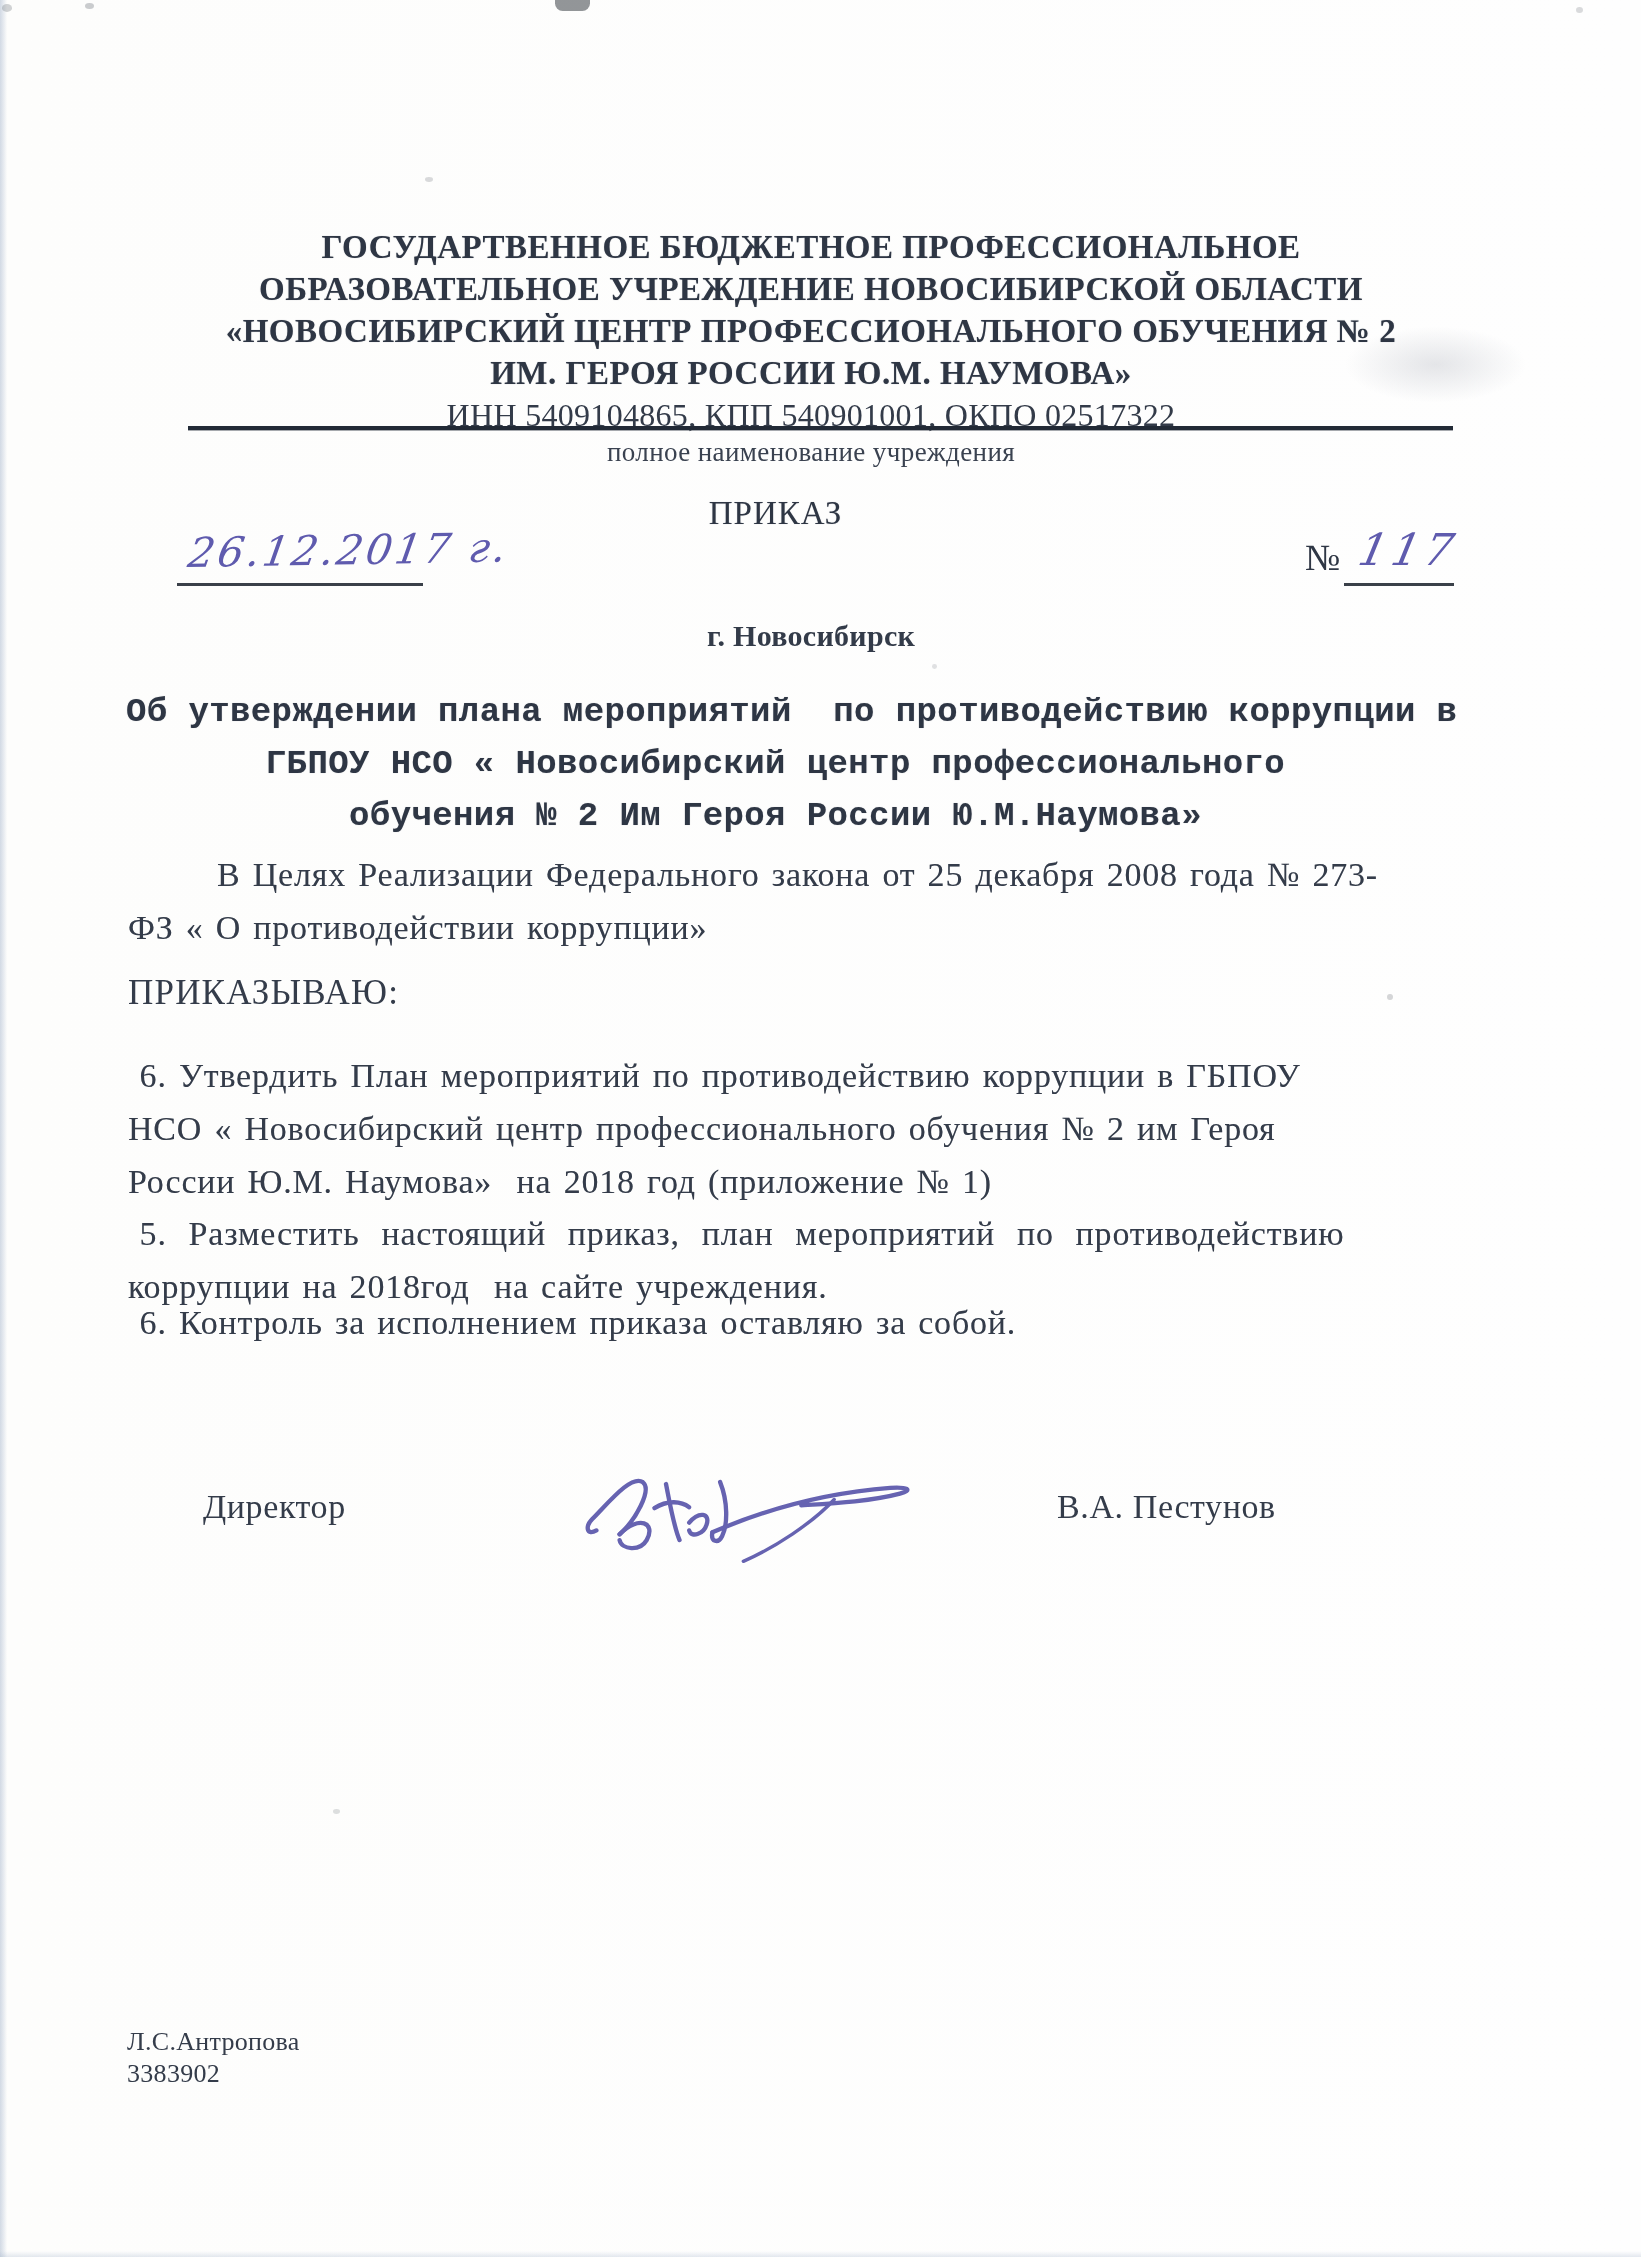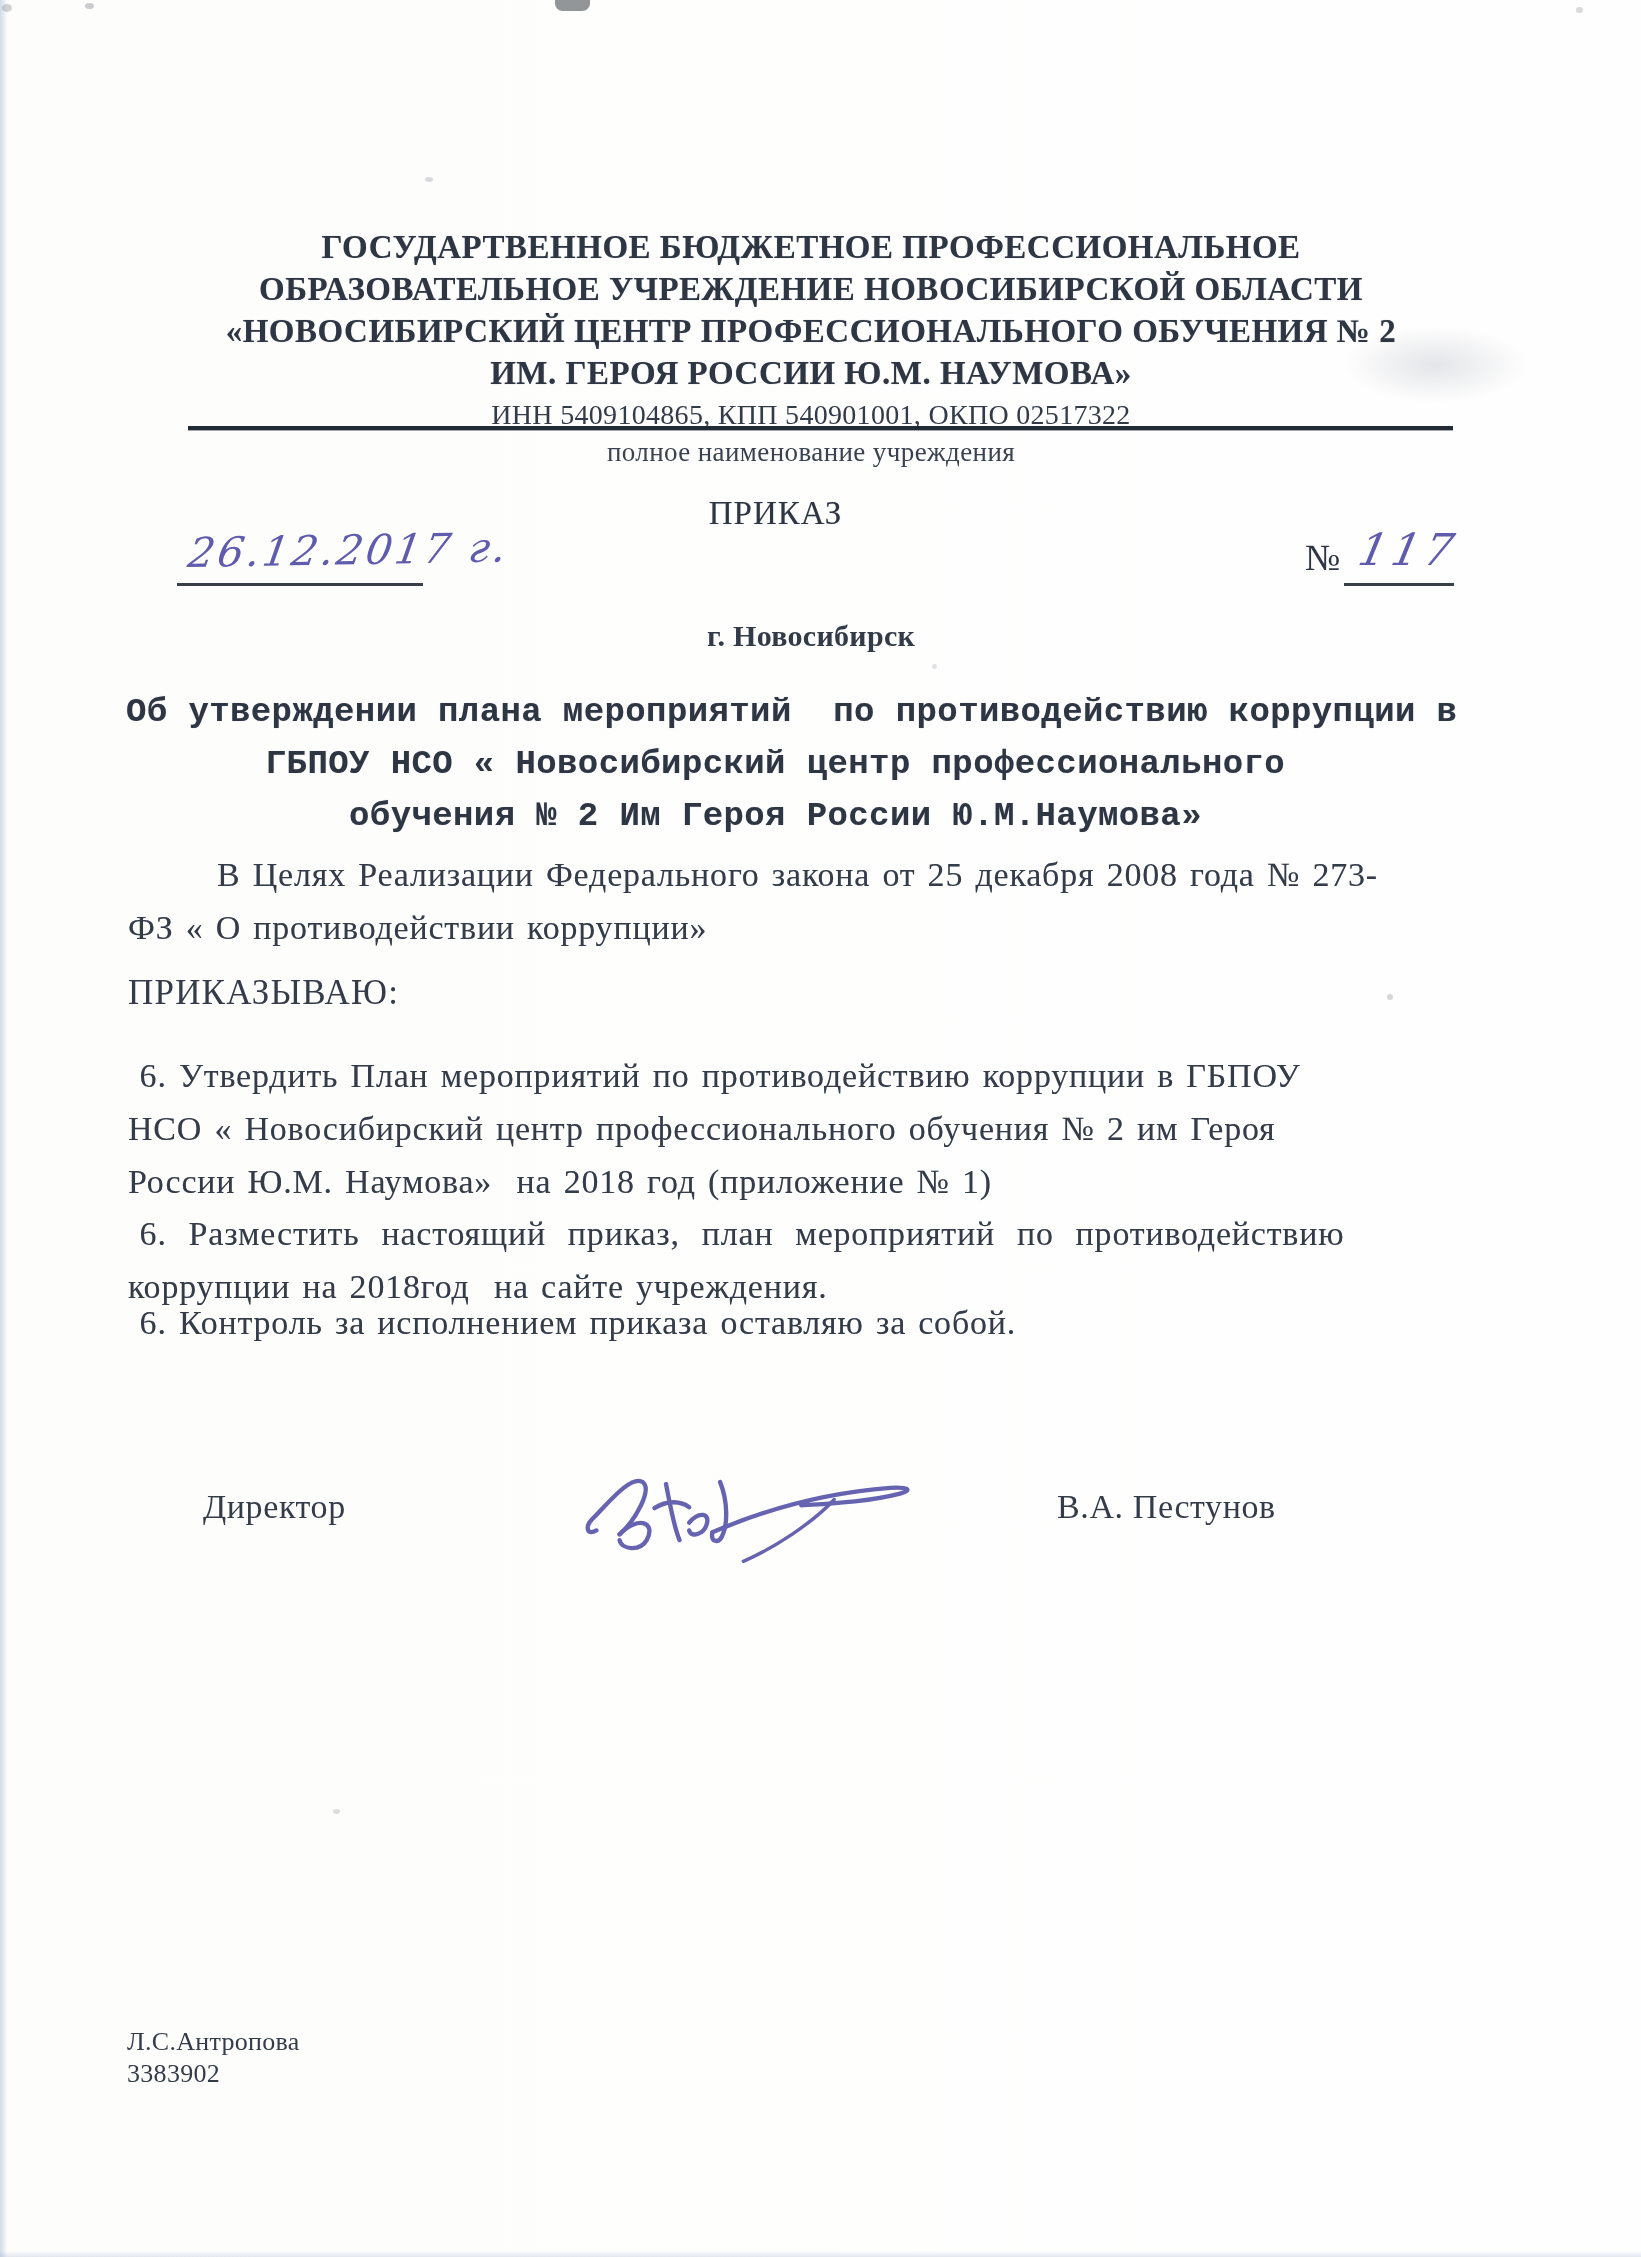--- a/index.html
+++ b/index.html
@@ -15,21 +15,21 @@
   }
   .abs{position:absolute;}
   .line{white-space:pre;}
   .center{text-align:center;}
   
   .org-line{
     font-weight:bold;font-size:33px;line-height:42px;letter-spacing:0.5px;
     color:#2e3644;text-shadow:0 0 1px rgba(46,54,68,.35);
   }
   .req-line{
-    font-weight:normal;font-size:28px;line-height:42px;letter-spacing:0.3px;
+    font-weight:normal;font-size:32px;line-height:42px;letter-spacing:0.3px;
     color:#333b49;
   }
   .rule{
     background:#222a36;height:3.9px;box-shadow:0 1px 0 rgba(34,42,54,.4);
   }
   .caption{
     font-size:27px;color:#3a4250;letter-spacing:0.4px;
   }
   .prikaz{
     font-weight:normal;font-size:33px;letter-spacing:1px;color:#2e3644;
@@ -144,21 +144,21 @@
 
   <div class="abs resolution" style="left:128px;top:973px;">ПРИКАЗЫВАЮ:</div>
 
   <div class="abs" style="left:128px;top:1049px;width:1313px;">
     <div class="bodyline line" style="padding-left:11.6px;">6. Утвердить План мероприятий по противодействию коррупции в ГБПОУ</div>
     <div class="bodyline line">НСО « Новосибирский центр профессионального обучения № 2 им Героя</div>
     <div class="bodyline line">России Ю.М. Наумова»  на 2018 год (приложение № 1)</div>
   </div>
 
   <div class="abs" style="left:128px;top:1207px;width:1313px;">
-    <div class="bodyline line justified" style="padding-left:11.6px;">6. Разместить настоящий приказ, план мероприятий по противодействию</div>
+    <div class="bodyline line justified" style="padding-left:11.6px;">5. Разместить настоящий приказ, план мероприятий по противодействию</div>
     <div class="bodyline line">коррупции на 2018год  на сайте учреждения.</div>
   </div>
 
   <div class="abs" style="left:128px;top:1296px;width:1313px;">
     <div class="bodyline line" style="padding-left:11.6px;">6. Контроль за исполнением приказа оставляю за собой.</div>
   </div>
 
   <div class="abs sig-text" style="left:203px;top:1488px;">Директор</div>
 
   <svg class="abs" style="left:579px;top:1453px;" width="348" height="121" viewBox="0 0 360 125">

